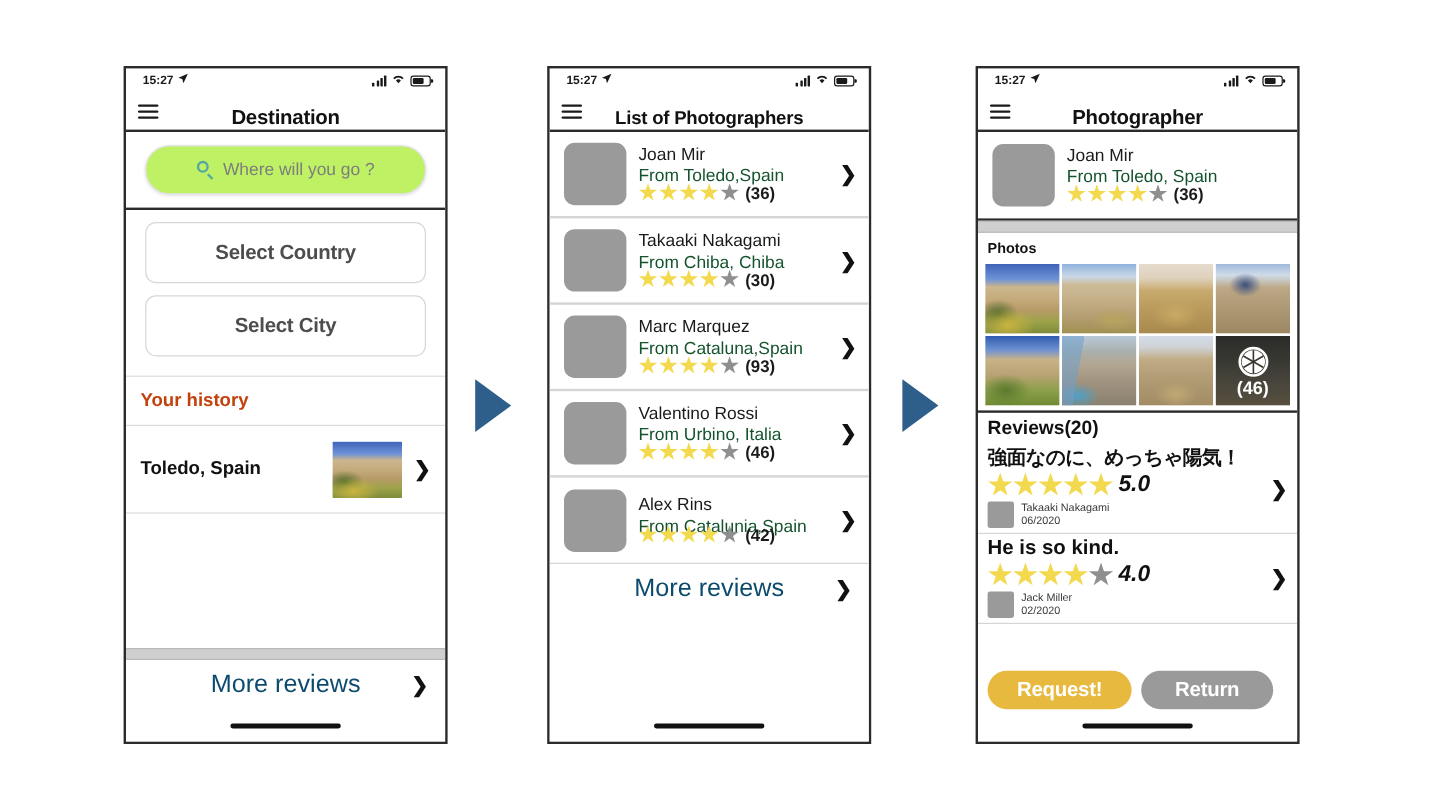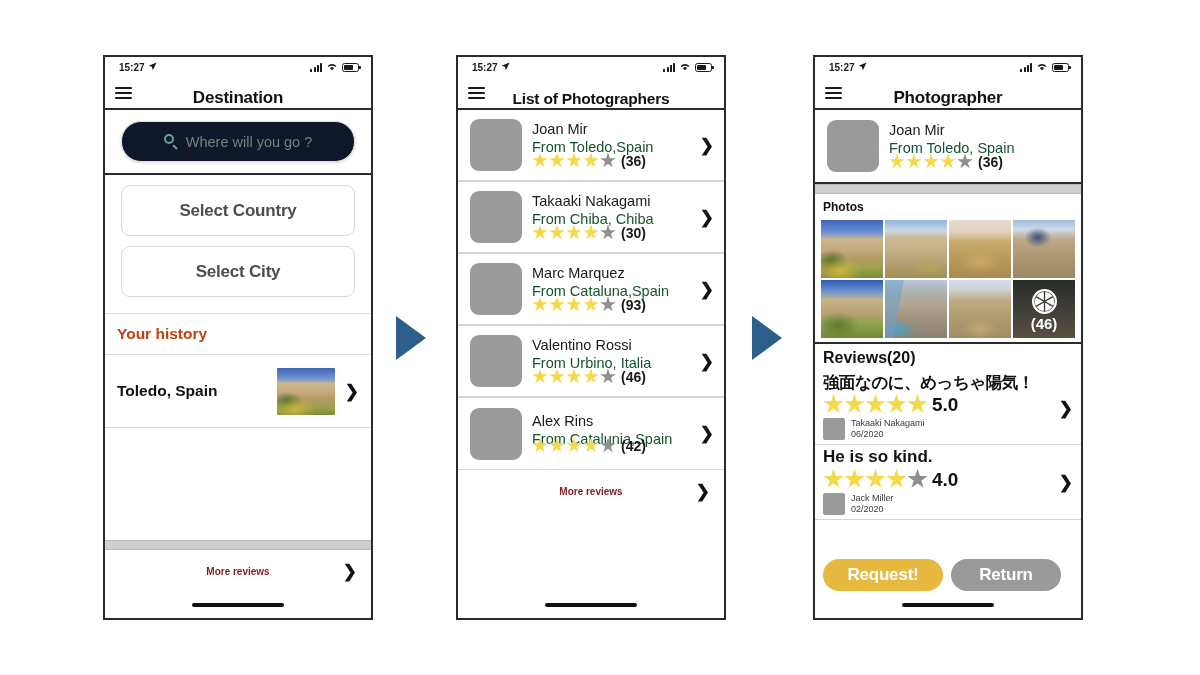--- a/index.html
+++ b/index.html
@@ -63,41 +63,41 @@
   .scroll { flex:1 1 auto; display:flex; flex-direction:column; overflow:hidden; background:#fff;}
   .graybar { height: 8px; background:#cfcfcf; flex:0 0 8px; border-top:1px solid #b9b9b9; border-bottom:1px solid #b9b9b9;}
   .homebar { flex:0 0 26px; display:flex; align-items:center; justify-content:center;}
   .homebar i { display:block; width:92px; height:3.5px; background:#111; border-radius:2px;}
   .chev { font-weight: bold; font-size: 17px; color:#111; line-height:1;}
 
   
   .search-wrap { flex:0 0 63px; display:flex; align-items:center; justify-content:center; border-bottom:2px solid #2b2b2b;}
   .search-pill {
     width: 232px; height: 39px; border-radius: 20px; border:1px solid #e2e2e2;
-    background:#0f172a; box-shadow: 0 1px 3px rgba(0,0,0,.14);
+    background:#bef264; box-shadow: 0 1px 3px rgba(0,0,0,.14);
     display:flex; align-items:center; justify-content:center; gap:7px;
   }
   .mag { width:15px; height:15px; position:relative; display:inline-block; }
   .mag::before { content:""; position:absolute; left:0; top:0; width:10px; height:10px; border:2px solid #5aa7a0; border-radius:50%; box-sizing:border-box;}
   .mag::after { content:""; position:absolute; left:9px; top:9.5px; width:6px; height:2px; background:#5aa7a0; transform:rotate(45deg); border-radius:1px; transform-origin:left center;}
   .search-ph { font-size:14.5px; color:#7d7d7d;}
 
   .selects { padding: 10px 0 16px; display:flex; flex-direction:column; gap:10px; align-items:center;}
   .sel-btn {
     width: 232px; height: 49px; border-radius: 9px; border:1px solid #d8d8d8;
     background:#fff; display:flex; align-items:center; justify-content:center;
     font-size:17px; font-weight:bold; color:#4d4d4d; letter-spacing:-0.2px;
   }
   .hist-head { flex:0 0 40px; display:flex; align-items:center; padding-left:12px; font-size:15.5px; font-weight:bold; color:#c2410c; border-top:1px solid #dcdcdc; border-bottom:1px solid #dcdcdc;}
   .hist-row { flex:0 0 72px; display:flex; align-items:center; padding:0 12px; gap:10px; border-bottom:1px solid #dcdcdc;}
   .hist-label { font-size:15.5px; font-weight:bold; color:#111; flex:1;}
   .hist-thumb { width:58px; height:47px; border-radius:1px; overflow:hidden; flex:0 0 58px;}
   .filler { flex:1 1 auto;}
   .more-row { flex:0 0 42px; display:flex; align-items:center; justify-content:center; position:relative;}
-  .more-row .lbl { font-size:10px; font-weight:bold; color:#7f1d1d;}
+  .more-row .lbl { font-size:21px; font-weight:normal; color:#0c4a6e;}
   .more-row .chev { position:absolute; right:14px;}
 
   
   .toledo {
     width:100%; height:100%;
     background:
       radial-gradient(ellipse 60% 40% at 30% 88%, #c9b440 0%, rgba(201,180,64,0) 62%),
       radial-gradient(ellipse 38% 30% at 18% 72%, #4d6a2a 0%, rgba(77,106,42,0) 70%),
       linear-gradient(#3f63b7 0%, #6f93d6 22%, #cbb68e 33%, #c5ab7c 50%, #b79a68 66%, #9ea34a 82%, #7e8b3a 100%);
   }
@@ -164,21 +164,21 @@
   .sec-head { flex:0 0 26px; display:flex; align-items:center; padding-left:8px; font-size:12px; font-weight:bold; color:#111;}
   .photo-grid { flex:0 0 auto; display:grid; grid-template-columns:repeat(4,1fr); gap:2px; padding:0 6px 4px 6px; box-sizing:border-box;}
   .ptile { width:100%; height:58px; position:relative; overflow:hidden;}
   .ptile .ovl { position:absolute; inset:0; display:flex; flex-direction:column; align-items:center; justify-content:center; color:#fff; }
   .aperture { width:27px; height:27px; }
   .tilecount { font-size:15px; font-weight:bold; color:#fff; margin-top:1px; line-height:1;}
   .rev-head { flex:0 0 27px; display:flex; align-items:center; padding-left:8px; font-size:16px; font-weight:bold; color:#111; border-top:2px solid #2b2b2b;}
   .review { flex:0 0 auto; padding: 2px 8px 4px 8px; position:relative; border-bottom:1px solid #d5d5d5;}
   .rev-title { font-size:17px; font-weight:bold; color:#111; line-height:1.2; white-space:nowrap;}
   .rev-title.jp { font-size:16.5px; letter-spacing:-0.5px;}
-  .rev-stars { display:flex; align-items:center; gap:0px; margin-top:1px;}
+  .rev-stars { display:flex; align-items:flex-start; gap:0px; margin-top:1px;font-style:italic;}
   .rev-score { font-size:19px; font-weight:bold; color:#111; margin-left:4px; line-height:1;}
   .rev-author { display:flex; align-items:center; gap:6px; margin-top:3px;}
   .rev-av { width:22px; height:22px; background:#9a9a9a; flex:0 0 22px; border-radius:2px;}
   .rev-meta { display:flex; flex-direction:column; line-height:1.25;}
   .rev-name { font-size:9px; color:#3a3a3a;}
   .rev-date { font-size:9px; color:#3a3a3a;}
   .review > .chev { position:absolute; right:8px; top:50%; transform:translateY(-50%);}
   .action-row { position:absolute; left:0; right:0; bottom:26px; height:34px; display:flex; align-items:center; padding:0 8px; gap:8px; box-sizing:border-box; z-index:5;}
   .btn-req { width:120px; height:32px; border-radius:16px; background:#e8b93f; color:#fff; font-size:17px; font-weight:bold; display:flex; align-items:center; justify-content:center; letter-spacing:-0.2px;}
   .btn-ret { width:110px; height:32px; border-radius:16px; background:#9a9a9a; color:#fff; font-size:17px; font-weight:bold; display:flex; align-items:center; justify-content:center; letter-spacing:-0.2px;}

